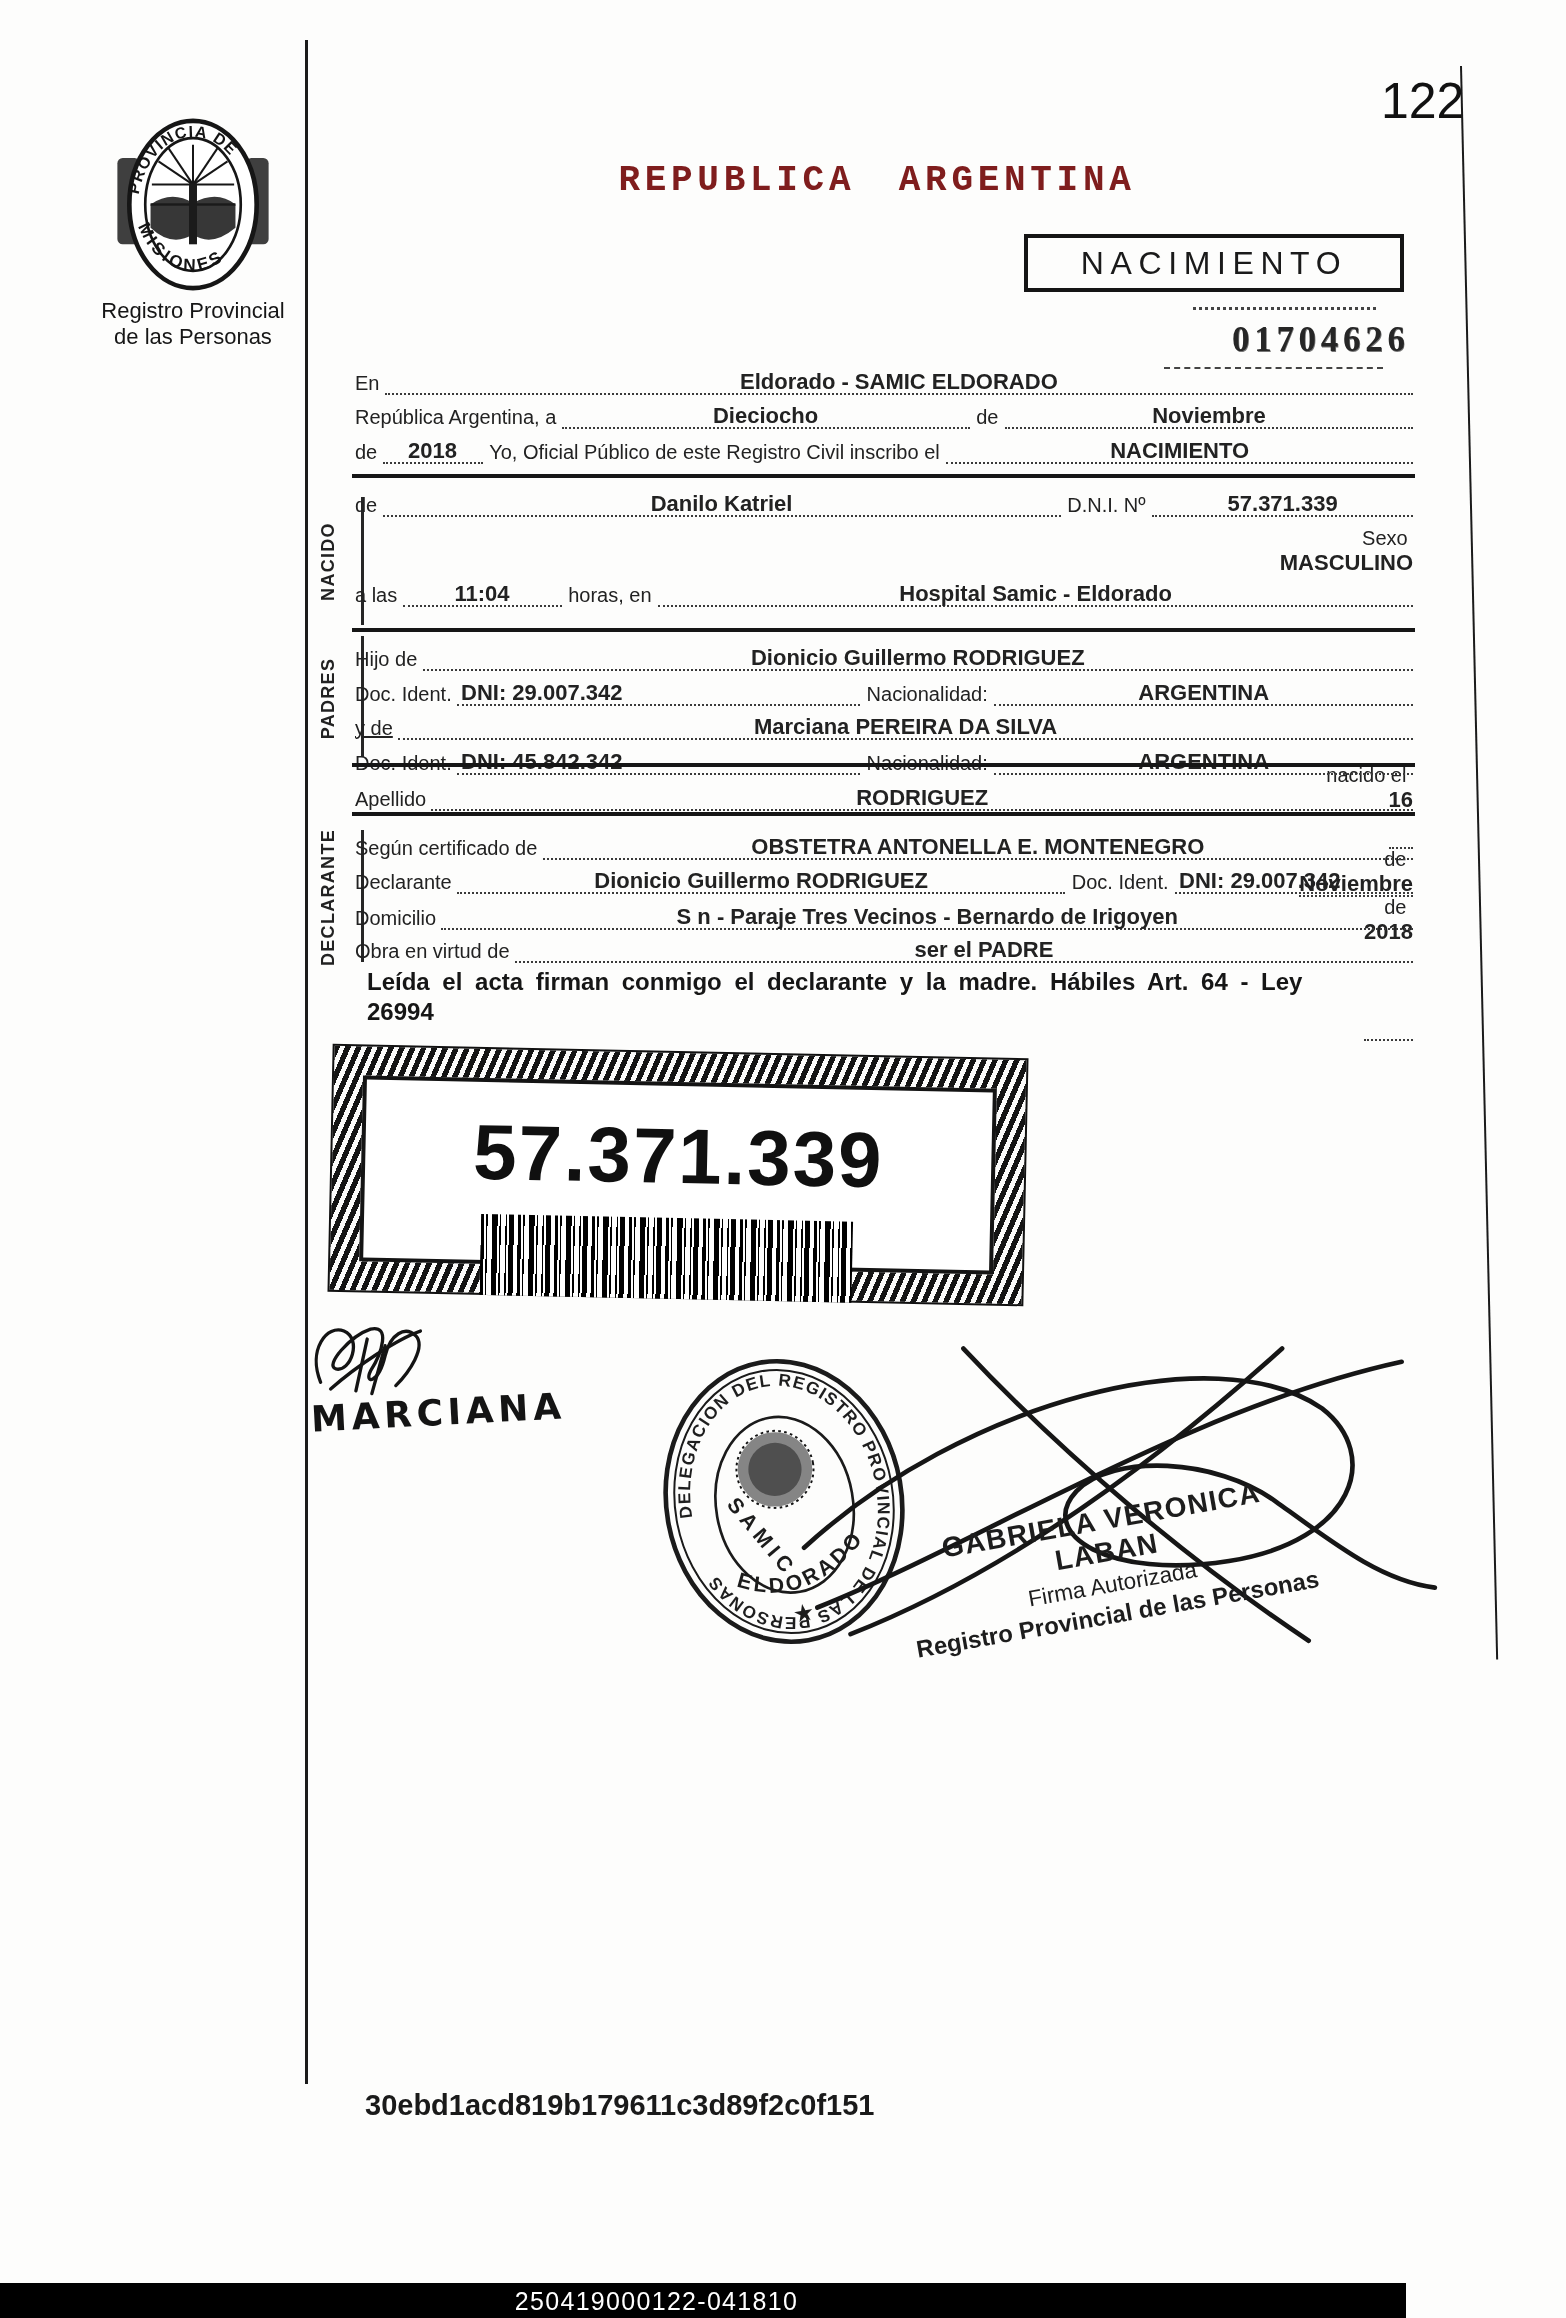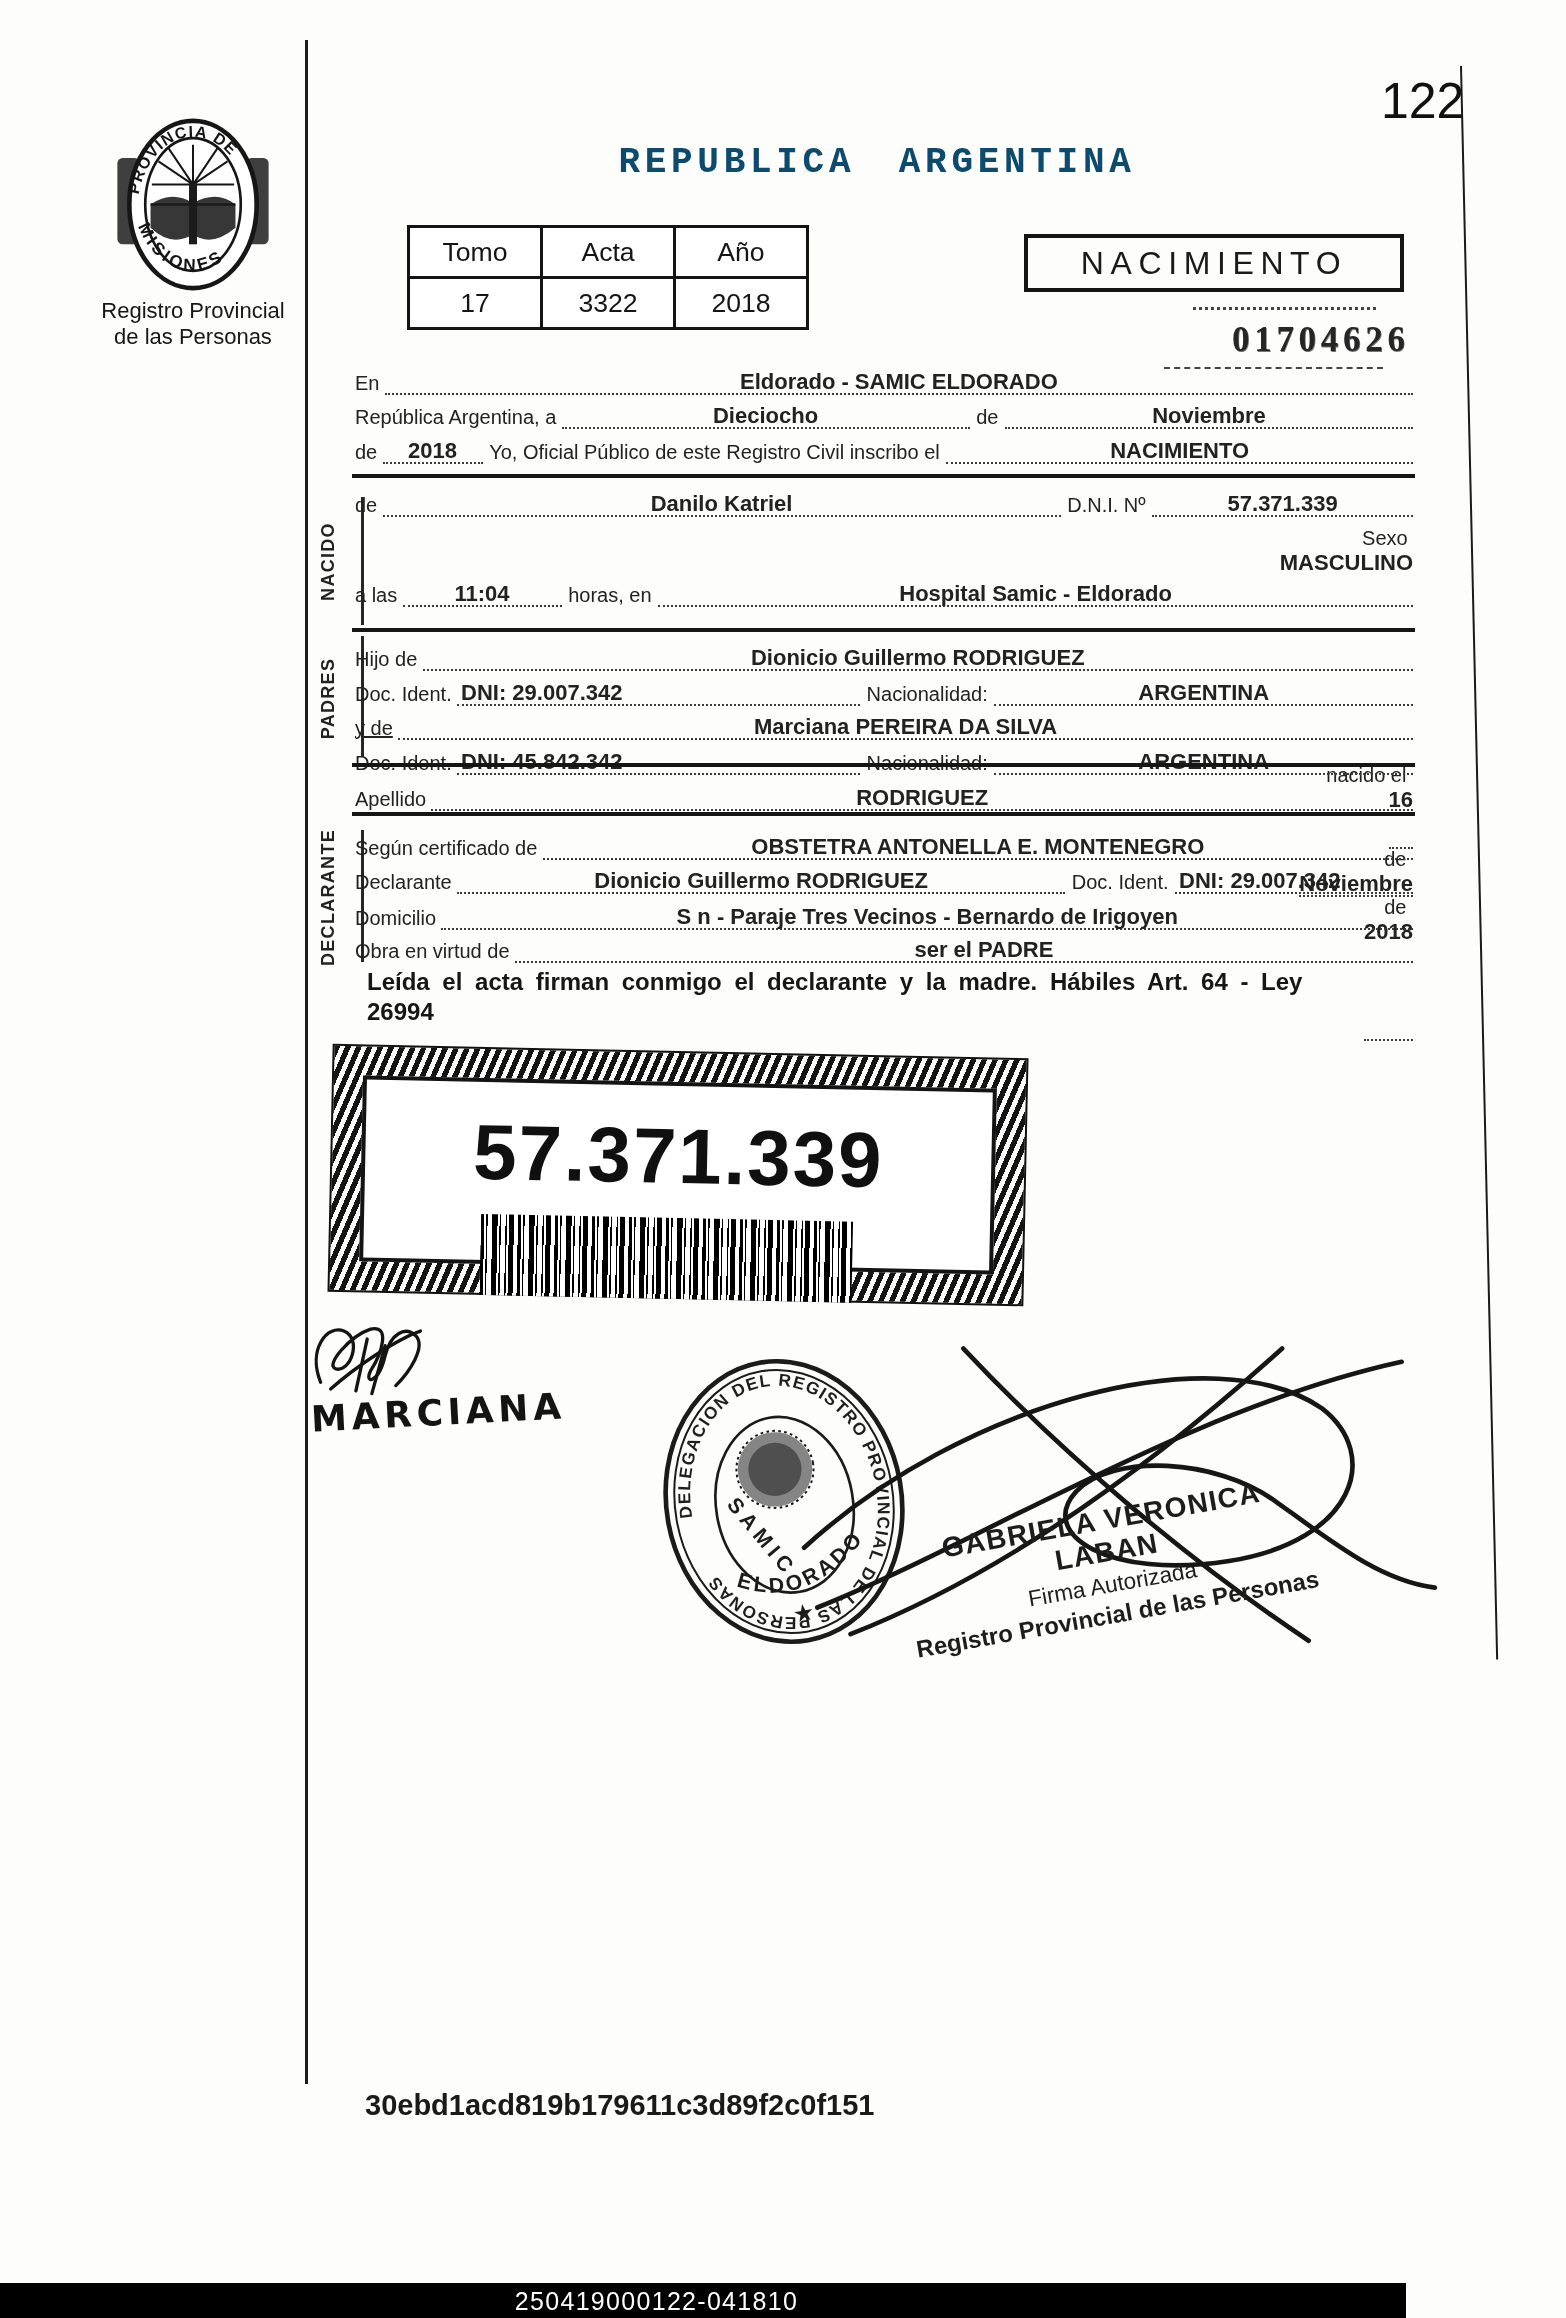--- a/index.html
+++ b/index.html
@@ -5,23 +5,23 @@
   html,body{margin:0;padding:0;background:#e8e8e8;}
   #page{position:relative;width:1567px;height:2319px;background:#fdfdfc;overflow:hidden;
         font-family:"Liberation Sans",sans-serif;color:#1c1c1c;}
   .abs{position:absolute;}
 
   
   .vrule{position:absolute;width:2.7px;background:#1b1b1b;}
   .sep{position:absolute;left:352px;width:1063px;height:4px;background:#161616;}
 
   
-  .title{position:absolute;left:598px;top:142px;width:558px;text-align:center;
+  .title{position:absolute;left:598px;top:160px;width:558px;text-align:center;
          font-family:"Liberation Mono",monospace;font-weight:700;font-size:36px;
-         letter-spacing:4.7px;word-spacing:17.3px;color:#0c4a6e;}
+         letter-spacing:4.7px;word-spacing:17.3px;color:#7f1d1d;}
   .pagenum{position:absolute;left:1381px;top:72px;font-size:50px;color:#111;}
 
   
   table.rec{position:absolute;left:407px;top:225px;border-collapse:collapse;background:#fff;}
   table.rec td{border:3.3px solid #141414;text-align:center;font-size:26.6px;color:#151515;
                width:130px;height:48px;padding:0;}
 
   
   .typebox{position:absolute;left:1024px;top:234px;width:372px;height:50px;
            border:4px solid #151515;text-align:center;line-height:50px;
@@ -127,34 +127,20 @@
       <textPath href="#arcBot" startOffset="16%">MISIONES</textPath>
     </text>
   </svg>
   <div class="orgname">
     <div>Registro Provincial</div>
     <div>de las Personas</div>
   </div>
 
   <div class="title">REPUBLICA ARGENTINA</div>
 
-  <table class="rec">
-    <tbody>
-        <tr>
-      <td>Tomo</td>
-      <td>Acta</td>
-      <td>Año</td>
-    </tr>
-    <tr>
-      <td>17</td>
-      <td>3322</td>
-      <td>2018</td>
-    </tr>
-  </tbody>
-    </table>
 
   <div class="typebox">NACIMIENTO</div>
   <div class="serial-dash-top"></div>
   <div class="serial">01704626</div>
   <div class="serial-dash-bot"></div>
 
   <div class="slab" style="top:551px;">NACIDO</div>
   <div class="sbr" style="top:497px;height:128px;"></div>
   <div class="slab" style="top:688px;">PADRES</div>
   <div class="sbr" style="top:636px;height:121px;"></div>

